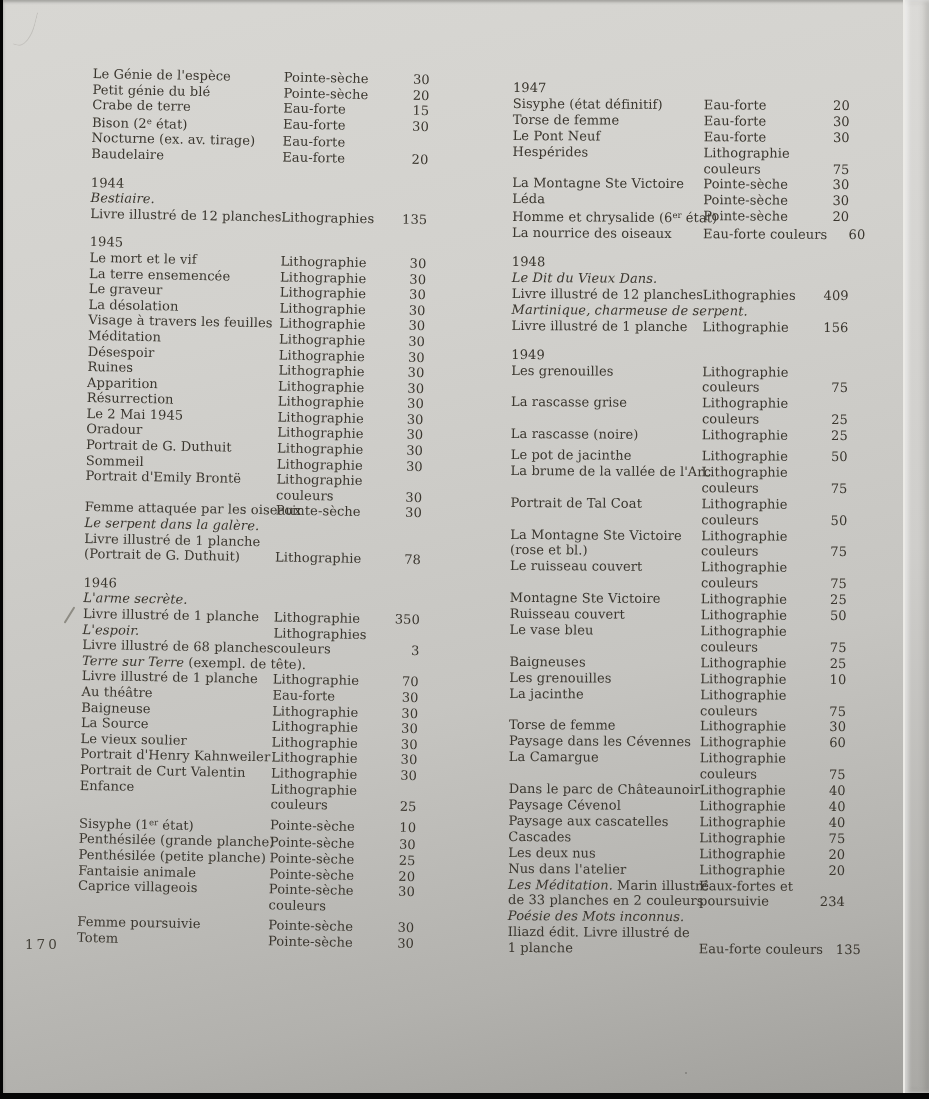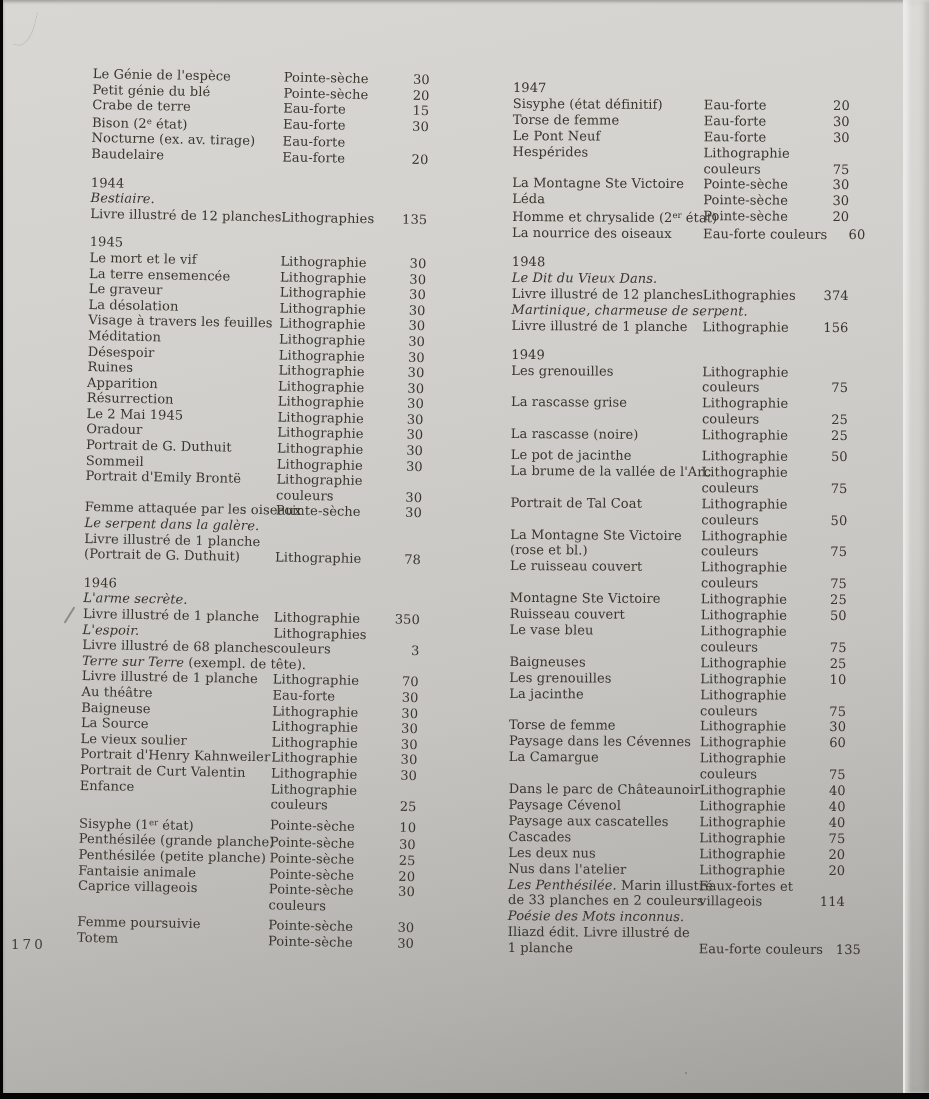--- a/index.html
+++ b/index.html
@@ -28,21 +28,21 @@
   .row { display:flex; white-space:nowrap; }
   .cell { display:block; }
   .cell.t { width:191px; flex:none; overflow:visible; }
   .cell.m { flex:1; }
   .cell.v { width:38px; flex:none; text-align:right; }
   .gap-section { margin-top:13px; }
   .gap-small   { margin-top:5px; }
   .i   { font-style:italic; }
   .sup { font-size:8.5px; vertical-align:4px; letter-spacing:0; }
   .page-number {
-    position:absolute; left:8px; top:936px;
+    position:absolute; left:22px; top:936px;
     color:#45423a; font-size:13.5px; letter-spacing:3px;
   }
   .pencil-slash {
     position:absolute; left:57px; top:614px; width:19px; height:2px;
     background:#8d8b83; transform:rotate(-58deg); border-radius:2px;
   }
   .corner-squiggle {
     position:absolute; left:14px; top:10px; width:16px; height:36px;
     border-right:1.5px solid #bbb9b5; border-bottom:1.5px solid #c0beba;
     border-radius:0 0 70% 0; transform:rotate(14deg); opacity:.8;
@@ -358,21 +358,21 @@
         <span class="cell t">La Montagne Ste Victoire</span>
         <span class="cell m">Pointe-sèche</span>
         <span class="cell v">30</span>
       </div>
       <div class="row">
         <span class="cell t">Léda</span>
         <span class="cell m">Pointe-sèche</span>
         <span class="cell v">30</span>
       </div>
       <div class="row">
-        <span class="cell t"><span>Homme et chrysalide (2</span><span class="sup">er</span><span> état)</span></span>
+        <span class="cell t"><span>Homme et chrysalide (6</span><span class="sup">er</span><span> état)</span></span>
         <span class="cell m">Pointe-sèche</span>
         <span class="cell v">20</span>
       </div>
       <div class="row">
         <span class="cell t">La nourrice des oiseaux</span>
         <span class="cell m">Eau-forte couleurs</span>
         <span class="cell v">60</span>
       </div>
       <div class="row gap-section">
         <span class="cell t">1948</span>
@@ -380,21 +380,21 @@
         <span class="cell v"></span>
       </div>
       <div class="row">
         <span class="cell t"><span class="i">Le Dit du Vieux Dans.</span></span>
         <span class="cell m"></span>
         <span class="cell v"></span>
       </div>
       <div class="row">
         <span class="cell t">Livre illustré de 12 planches</span>
         <span class="cell m">Lithographies</span>
-        <span class="cell v">374</span>
+        <span class="cell v">409</span>
       </div>
       <div class="row">
         <span class="cell t"><span class="i">Martinique, charmeuse de serpent.</span></span>
         <span class="cell m"></span>
         <span class="cell v"></span>
       </div>
       <div class="row">
         <span class="cell t">Livre illustré de 1 planche</span>
         <span class="cell m">Lithographie</span>
         <span class="cell v">156</span>
@@ -558,28 +558,28 @@
         <span class="cell t">Les deux nus</span>
         <span class="cell m">Lithographie</span>
         <span class="cell v">20</span>
       </div>
       <div class="row">
         <span class="cell t">Nus dans l'atelier</span>
         <span class="cell m">Lithographie</span>
         <span class="cell v">20</span>
       </div>
       <div class="row">
-        <span class="cell t"><span class="i">Les Penthésilée.</span><span> Marin illustré</span></span>
+        <span class="cell t"><span class="i">Les Méditation.</span><span> Marin illustré</span></span>
         <span class="cell m">Eaux-fortes et</span>
         <span class="cell v"></span>
       </div>
       <div class="row">
         <span class="cell t">de 33 planches en 2 couleurs</span>
-        <span class="cell m">villageois</span>
-        <span class="cell v">114</span>
+        <span class="cell m">poursuivie</span>
+        <span class="cell v">234</span>
       </div>
       <div class="row">
         <span class="cell t"><span class="i">Poésie des Mots inconnus.</span></span>
         <span class="cell m"></span>
         <span class="cell v"></span>
       </div>
       <div class="row">
         <span class="cell t">Iliazd édit. Livre illustré de</span>
         <span class="cell m"></span>
         <span class="cell v"></span>

